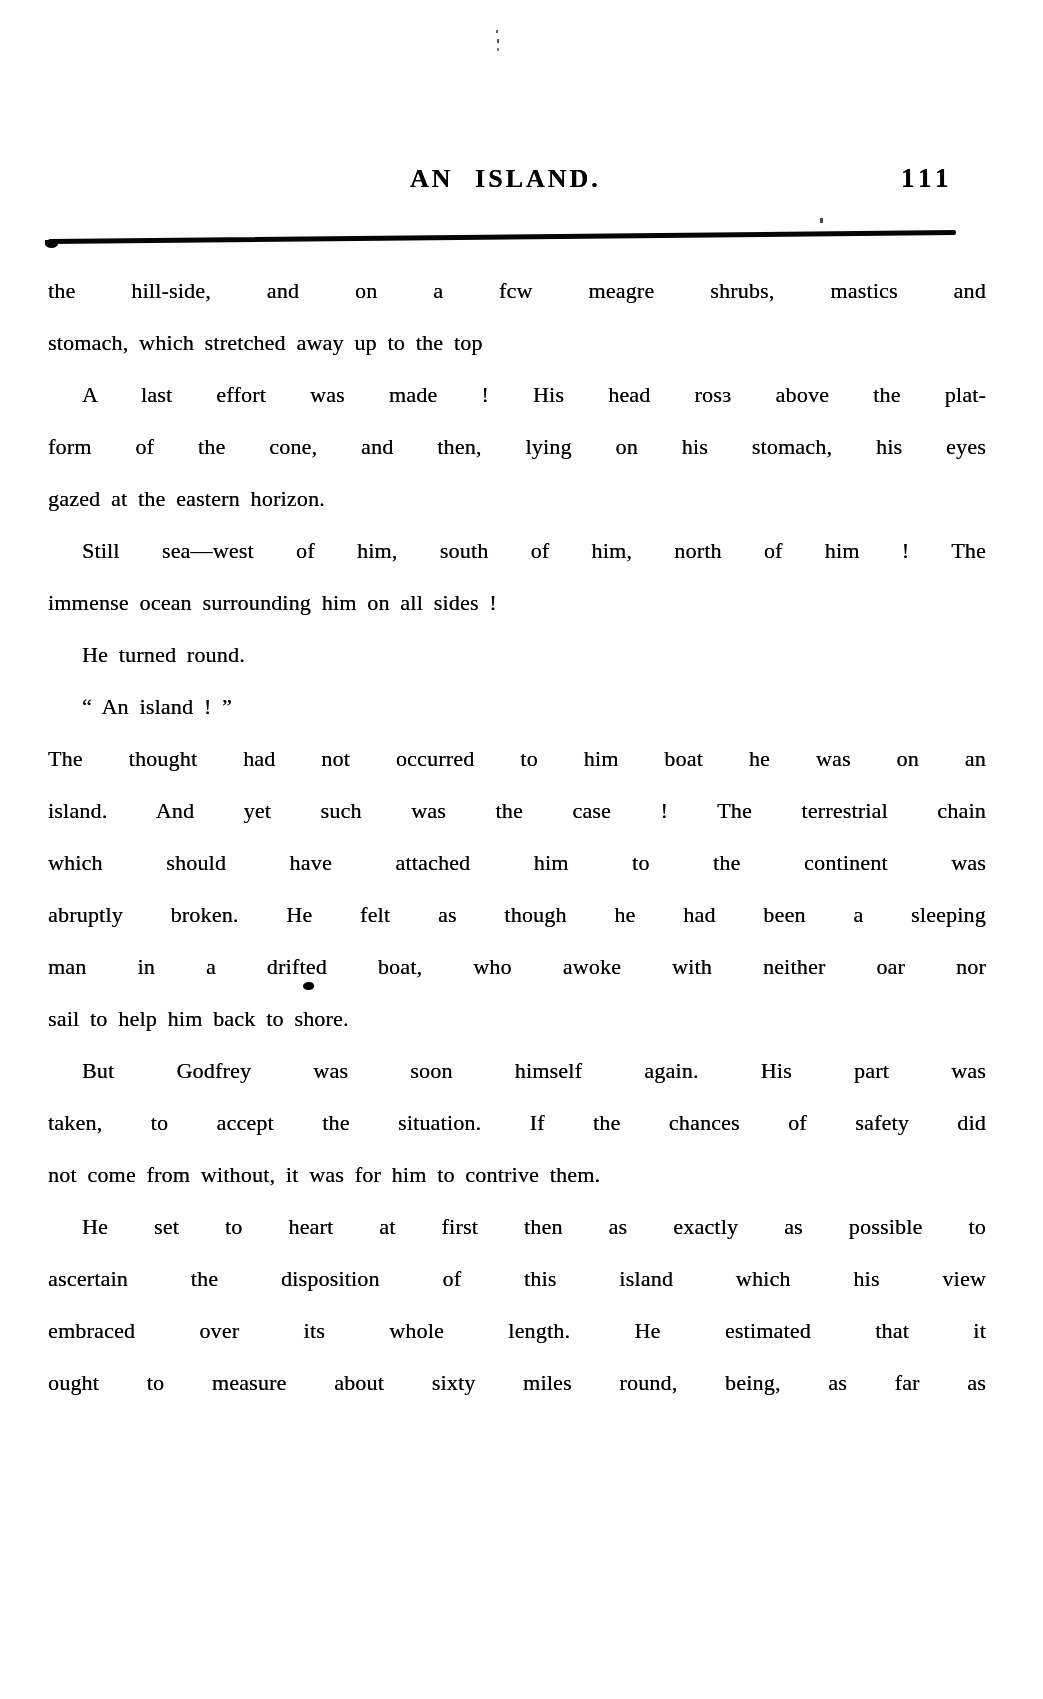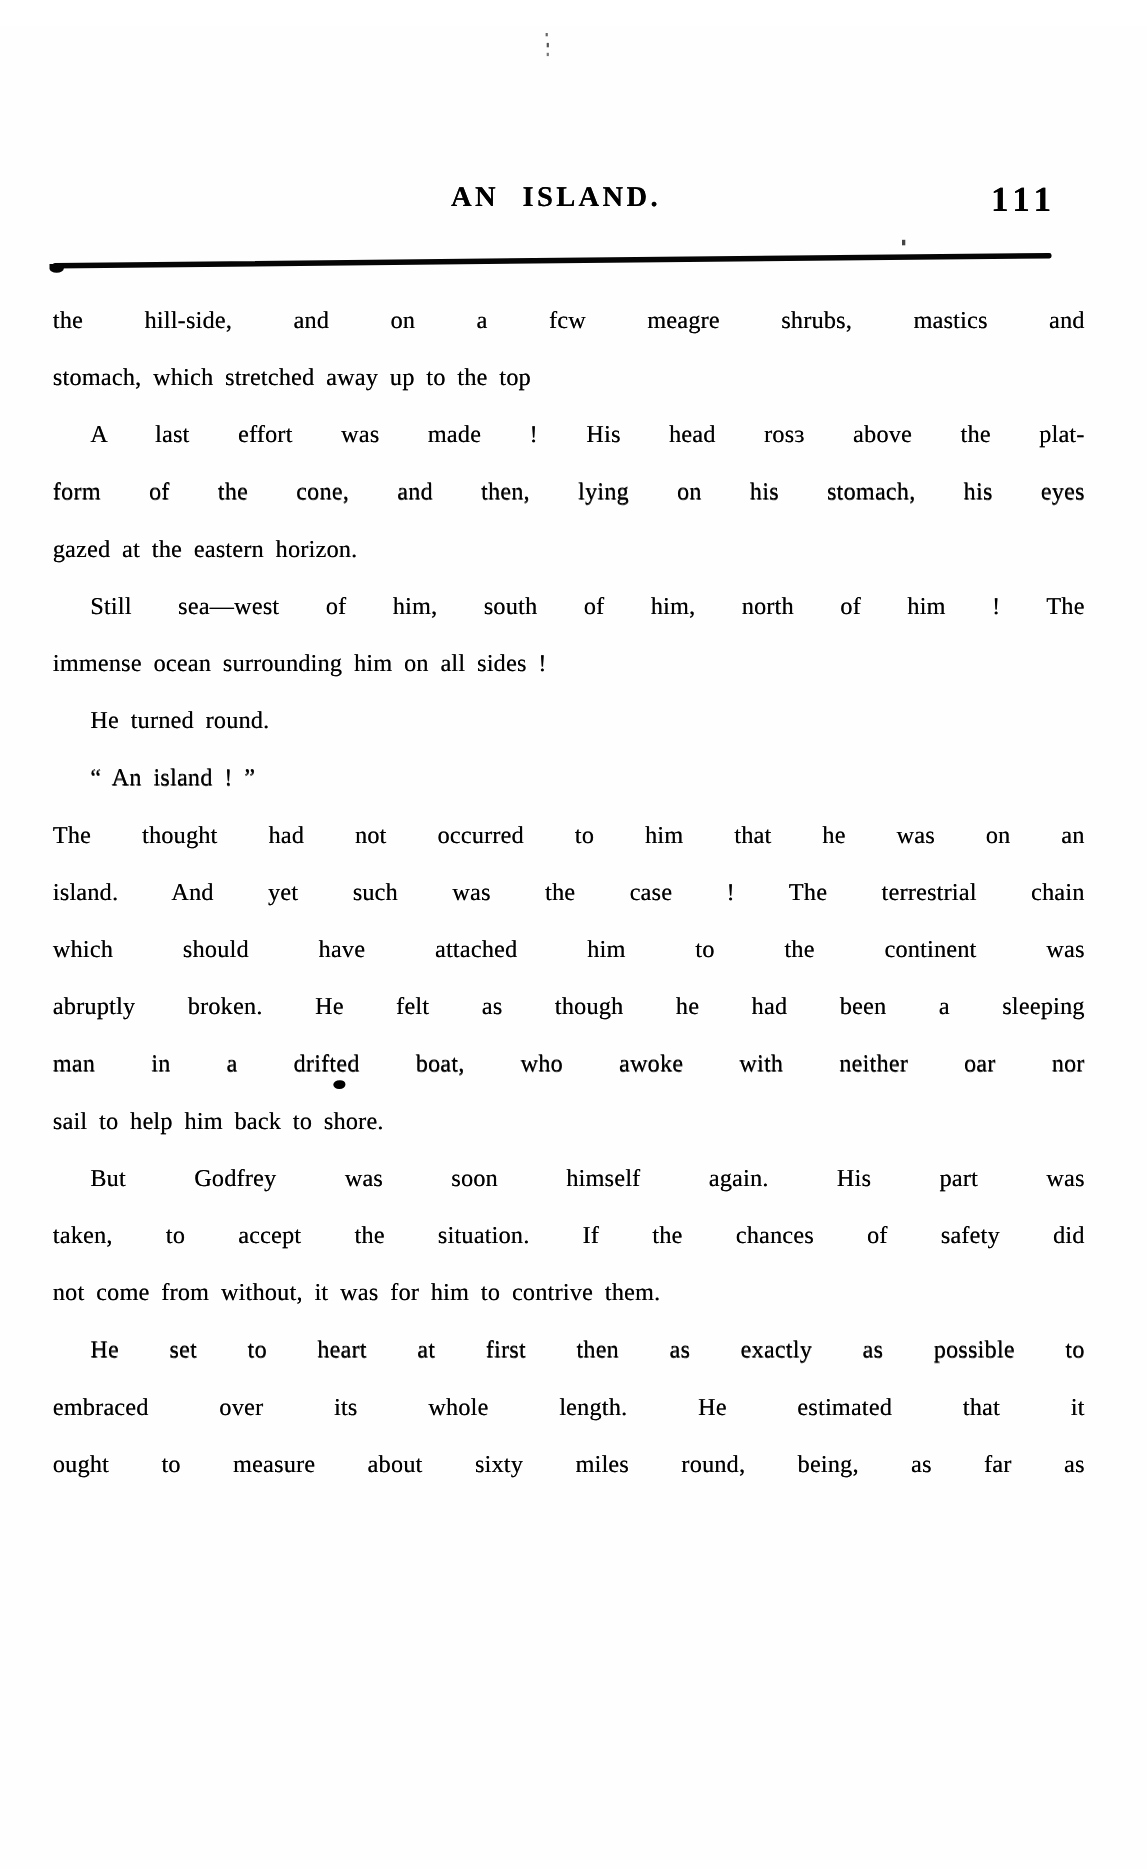--- a/index.html
+++ b/index.html
@@ -22,21 +22,21 @@
     font-weight: bold;
     letter-spacing: 3px;
     word-spacing: 12px;
     white-space: nowrap;
     text-shadow: 0 0 0.5px rgba(0,0,0,0.85);
   }
   .page-number {
     position: absolute;
     top: 139px;
     left: 901px;
-    font-size: 32px;
+    font-size: 27px;
     font-weight: bold;
     letter-spacing: 5px;
     text-shadow: 0 0 0.6px rgba(0,0,0,0.9);
   }
   
   .head-rule {
     position: absolute;
     top: 215px;
     left: 48px;
     width: 908px;
@@ -121,34 +121,35 @@
         <div class="line just indent">Still sea—west of him, south of him, north of him !  The</div>
         <div class="line">immense ocean surrounding him on all sides !</div>
       </div>
       <div>
         <div class="line indent">He turned round.</div>
       </div>
       <div>
         <div class="line indent">“ An island ! ”</div>
       </div>
       <div>
-        <div class="line just">The thought had not occurred to him that he was on an</div>
+        <div class="line just">The thought had not occurred to him boat he was on an</div>
         <div class="line just">island.  And yet such was the case !  The terrestrial chain</div>
         <div class="line just">which should have attached him to the continent was</div>
         <div class="line just">abruptly broken.  He felt as though he had been a sleeping</div>
         <div class="line just">man in a drifted boat, who awoke with neither oar nor</div>
         <div class="line">sail to help him back to shore.</div>
       </div>
       <div>
         <div class="line just indent">But Godfrey was soon himself again.  His part was</div>
         <div class="line just">taken, to accept the situation.  If the chances of safety did</div>
         <div class="line">not come from without, it was for him to contrive them.</div>
       </div>
       <div>
         <div class="line just indent">He set to heart at first then as exactly as possible to</div>
+        <div class="line just">ascertain the disposition of this island which his view</div>
         <div class="line just">embraced over its whole length.  He estimated that it</div>
         <div class="line just">ought to measure about sixty miles round, being, as far as</div>
       </div>
     </div>
 
   <div class="speck s1"></div>
   <div class="speck s2"></div>
   <div class="speck s3"></div>
   <div class="speck s4"></div>
   <div class="ink-blob"></div>

